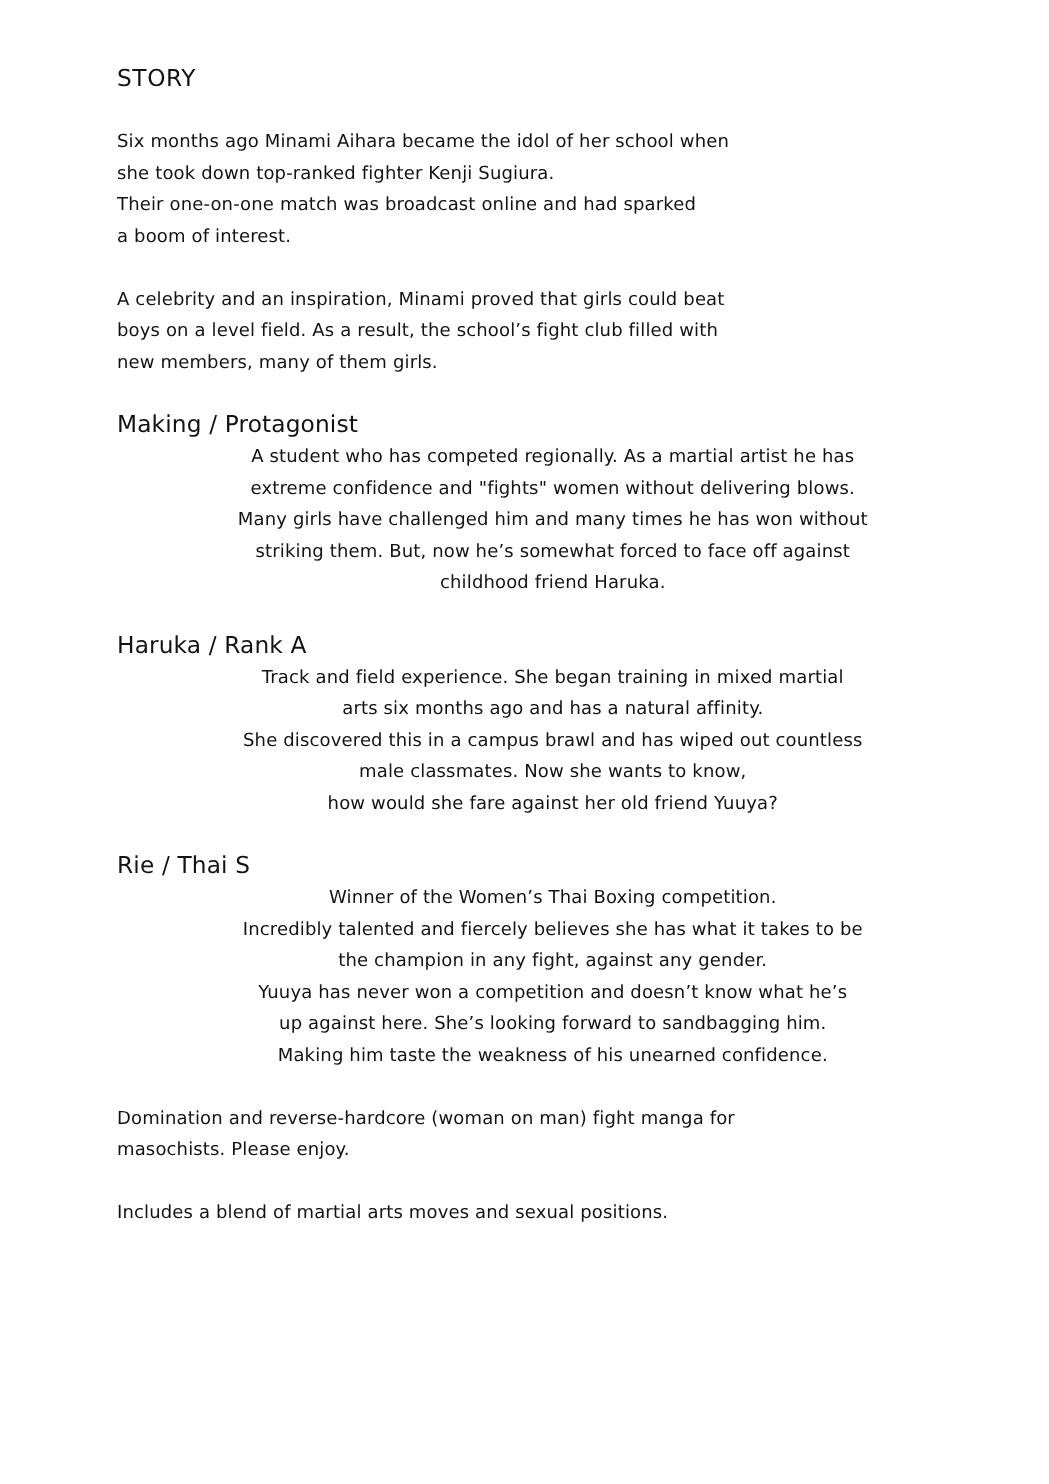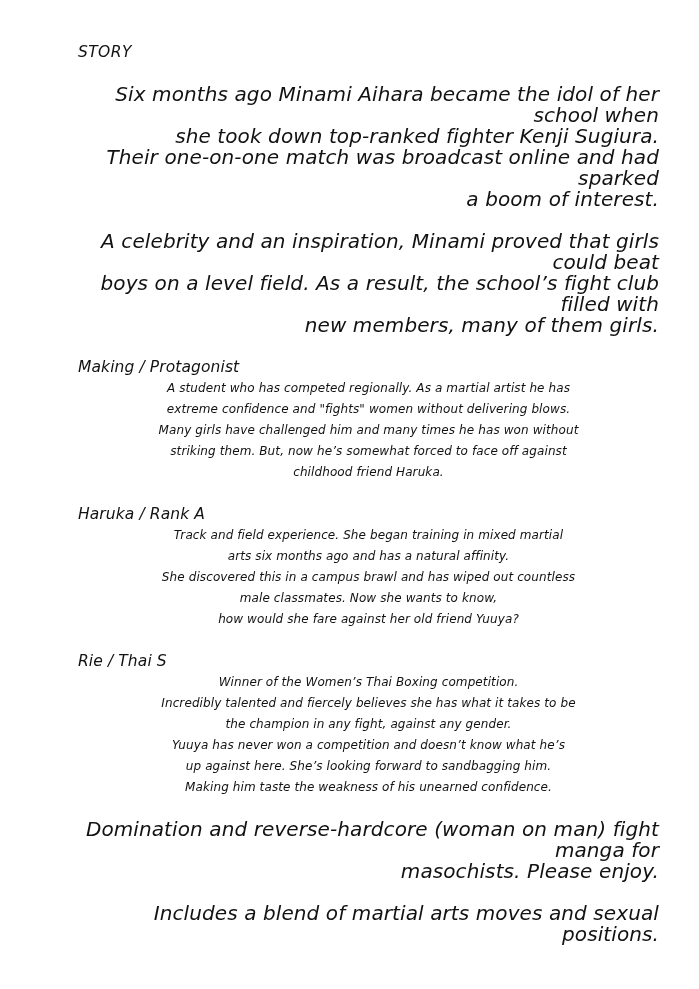--- a/index.html
+++ b/index.html
@@ -13,36 +13,34 @@
     overflow: hidden;
     font-family: "DejaVu Sans", sans-serif;
     color: #121212;
   }
   .page {
     box-sizing: border-box;
     width: 699px;
     height: 989px;
     padding: 42px 40px 20px 78px;
     background: #ffffff;
-    font-style: italic;
   }
   .heading {
     font-size: 15.5px;
     line-height: 21px;
     letter-spacing: 0.4px;
     margin: 0 0 21px 0;
     white-space: pre-line;
   }
   .para {
-    font-size: 20px;
+    font-size: 12px;
     line-height: 21px;
     letter-spacing: 0.1px;
     margin: 0 0 21px 0;
     white-space: pre-line;
-    text-align: right;
   }
   .char-entry {
     margin: 0 0 21px 0;
   }
   .char-name {
     font-size: 15.5px;
     line-height: 21px;
     letter-spacing: 0.1px;
     white-space: pre-line;
   }

